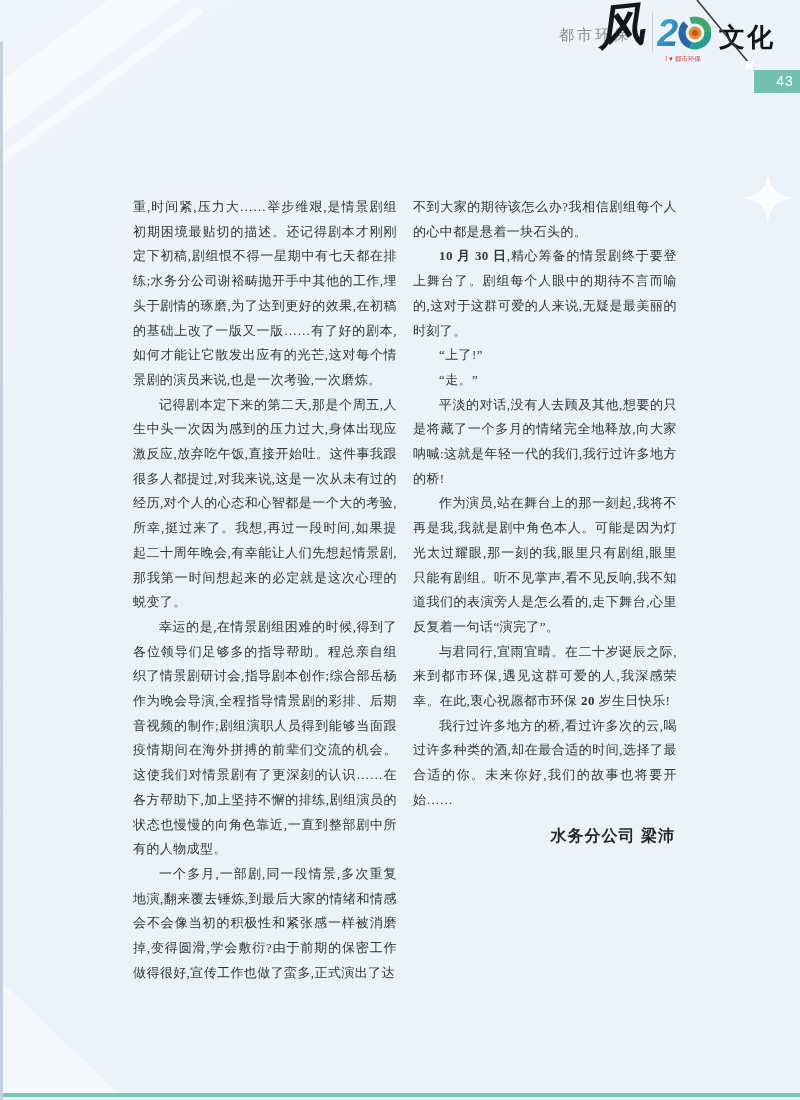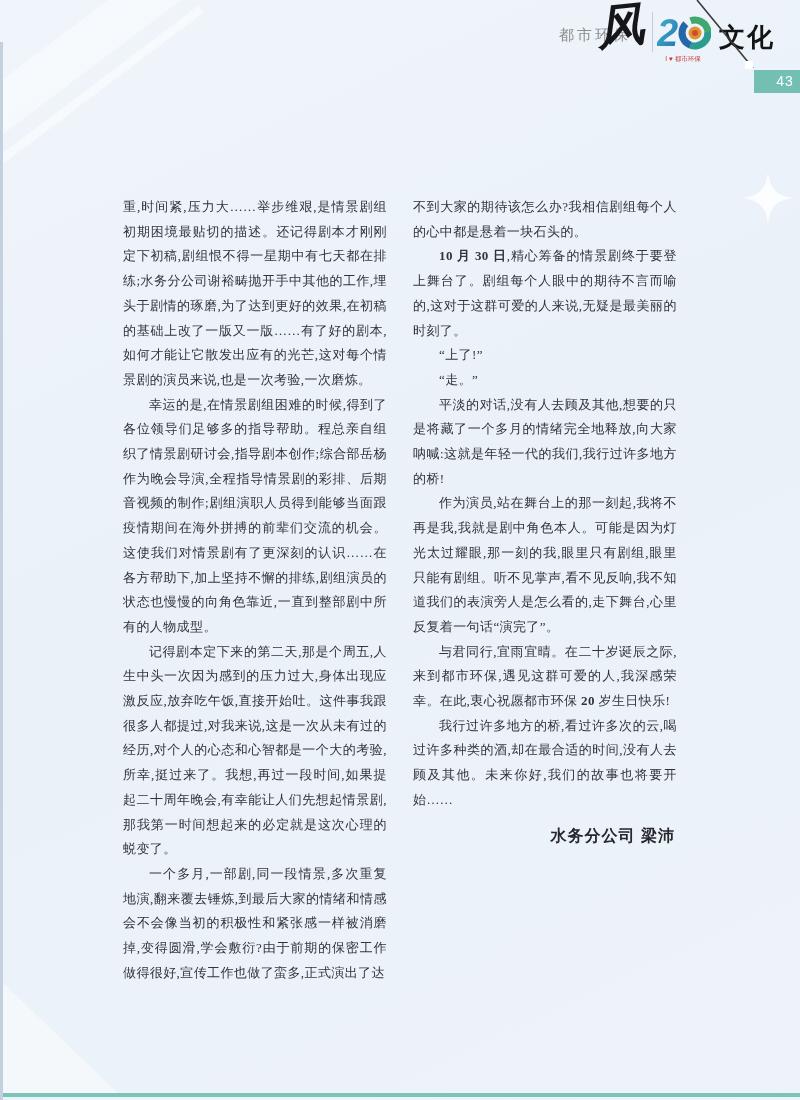--- a/index.html
+++ b/index.html
@@ -41,21 +41,21 @@
     font-weight:bold; color:#141414; font-family:"Liberation Sans","DejaVu Sans",sans-serif;
     letter-spacing:2px; }
   .corner-line { position:absolute; left:680px; top:0; }
   .page-num-box { position:absolute; left:754px; top:70px; width:62px; height:23px;
     text-align:center; z-index:3; }
   .page-num-box span { color:#ffffff; font-size:14px; line-height:23px;
     letter-spacing:1px; font-family:"Liberation Sans",sans-serif; }
 
   
   .colwrap { position:absolute; top:195px; width:264px; }
-  .col-left { left:123px; }
+  .col-left { left:133px; }
   .col-right { left:413px; }
   .colwrap p { font-size:13px; line-height:24.7px; color:#32333b;
     text-align:justify; text-indent:2em; letter-spacing:.4px;
     font-family:"Liberation Serif","DejaVu Serif",serif; }
   .colwrap p.no-indent { text-indent:0; }
   .colwrap p span.b { font-weight:bold; }
   .signature { margin-top:13px; text-align:right; font-weight:bold; font-size:16px;
     color:#26262c; letter-spacing:1px; padding-right:2px;
     font-family:"Liberation Sans","DejaVu Sans",sans-serif; }
 </style>
@@ -103,32 +103,32 @@
     <rect x="65" y="61" width="8" height="8" fill="#ffffff"></rect>
   </svg>
 
   <div class="page-num-box" style="background:#73bfb2;">
     <span>43</span>
   </div>
 
   <div class="colwrap col-left">
     <div>
         <p class="no-indent"><span>重,时间紧,压力大……举步维艰,是情景剧组初期困境最贴切的描述。还记得剧本才刚刚定下初稿,剧组恨不得一星期中有七天都在排练;水务分公司谢裕畴抛开手中其他的工作,埋头于剧情的琢磨,为了达到更好的效果,在初稿的基础上改了一版又一版……有了好的剧本,如何才能让它散发出应有的光芒,这对每个情景剧的演员来说,也是一次考验,一次磨炼。</span></p>
+        <p><span>记得剧本定下来的第二天,那是个周五,人生中头一次因为感到的压力过大,身体出现应激反应,放弃吃午饭,直接开始吐。这件事我跟很多人都提过,对我来说,这是一次从未有过的经历,对个人的心态和心智都是一个大的考验,所幸,挺过来了。我想,再过一段时间,如果提起二十周年晚会,有幸能让人们先想起情景剧,那我第一时间想起来的必定就是这次心理的蜕变了。</span></p>
         <p><span>幸运的是,在情景剧组困难的时候,得到了各位领导们足够多的指导帮助。程总亲自组织了情景剧研讨会,指导剧本创作;综合部岳杨作为晚会导演,全程指导情景剧的彩排、后期音视频的制作;剧组演职人员得到能够当面跟疫情期间在海外拼搏的前辈们交流的机会。这使我们对情景剧有了更深刻的认识……在各方帮助下,加上坚持不懈的排练,剧组演员的状态也慢慢的向角色靠近,一直到整部剧中所有的人物成型。</span></p>
-        <p><span>记得剧本定下来的第二天,那是个周五,人生中头一次因为感到的压力过大,身体出现应激反应,放弃吃午饭,直接开始吐。这件事我跟很多人都提过,对我来说,这是一次从未有过的经历,对个人的心态和心智都是一个大的考验,所幸,挺过来了。我想,再过一段时间,如果提起二十周年晚会,有幸能让人们先想起情景剧,那我第一时间想起来的必定就是这次心理的蜕变了。</span></p>
         <p><span>一个多月,一部剧,同一段情景,多次重复地演,翻来覆去锤炼,到最后大家的情绪和情感会不会像当初的积极性和紧张感一样被消磨掉,变得圆滑,学会敷衍?由于前期的保密工作做得很好,宣传工作也做了蛮多,正式演出了达</span></p>
       </div>
   </div>
   <div class="colwrap col-right">
     <div>
         <p class="no-indent"><span>不到大家的期待该怎么办?我相信剧组每个人的心中都是悬着一块石头的。</span></p>
         <p><span class="b">10 月 30 日</span><span>,精心筹备的情景剧终于要登上舞台了。剧组每个人眼中的期待不言而喻的,这对于这群可爱的人来说,无疑是最美丽的时刻了。</span></p>
         <p><span>“上了!”</span></p>
         <p><span>“走。”</span></p>
         <p><span>平淡的对话,没有人去顾及其他,想要的只是将藏了一个多月的情绪完全地释放,向大家呐喊:这就是年轻一代的我们,我行过许多地方的桥!</span></p>
         <p><span>作为演员,站在舞台上的那一刻起,我将不再是我,我就是剧中角色本人。可能是因为灯光太过耀眼,那一刻的我,眼里只有剧组,眼里只能有剧组。听不见掌声,看不见反响,我不知道我们的表演旁人是怎么看的,走下舞台,心里反复着一句话“演完了”。</span></p>
         <p><span>与君同行,宜雨宜晴。在二十岁诞辰之际,来到都市环保,遇见这群可爱的人,我深感荣幸。在此,衷心祝愿都市环保 </span><span class="b">20</span><span> 岁生日快乐!</span></p>
-        <p><span>我行过许多地方的桥,看过许多次的云,喝过许多种类的酒,却在最合适的时间,没有人去顾及其他。未来你好,我们的故事也将要开始……</span></p>
+        <p><span>我行过许多地方的桥,看过许多次的云,喝过许多种类的酒,却在最合适的时间,选择了最合适的你。未来你好,我们的故事也将要开始……</span></p>
       </div>
     <div class="signature">水务分公司 梁沛</div>
   </div>
 
 </div>
 
 </body></html>

